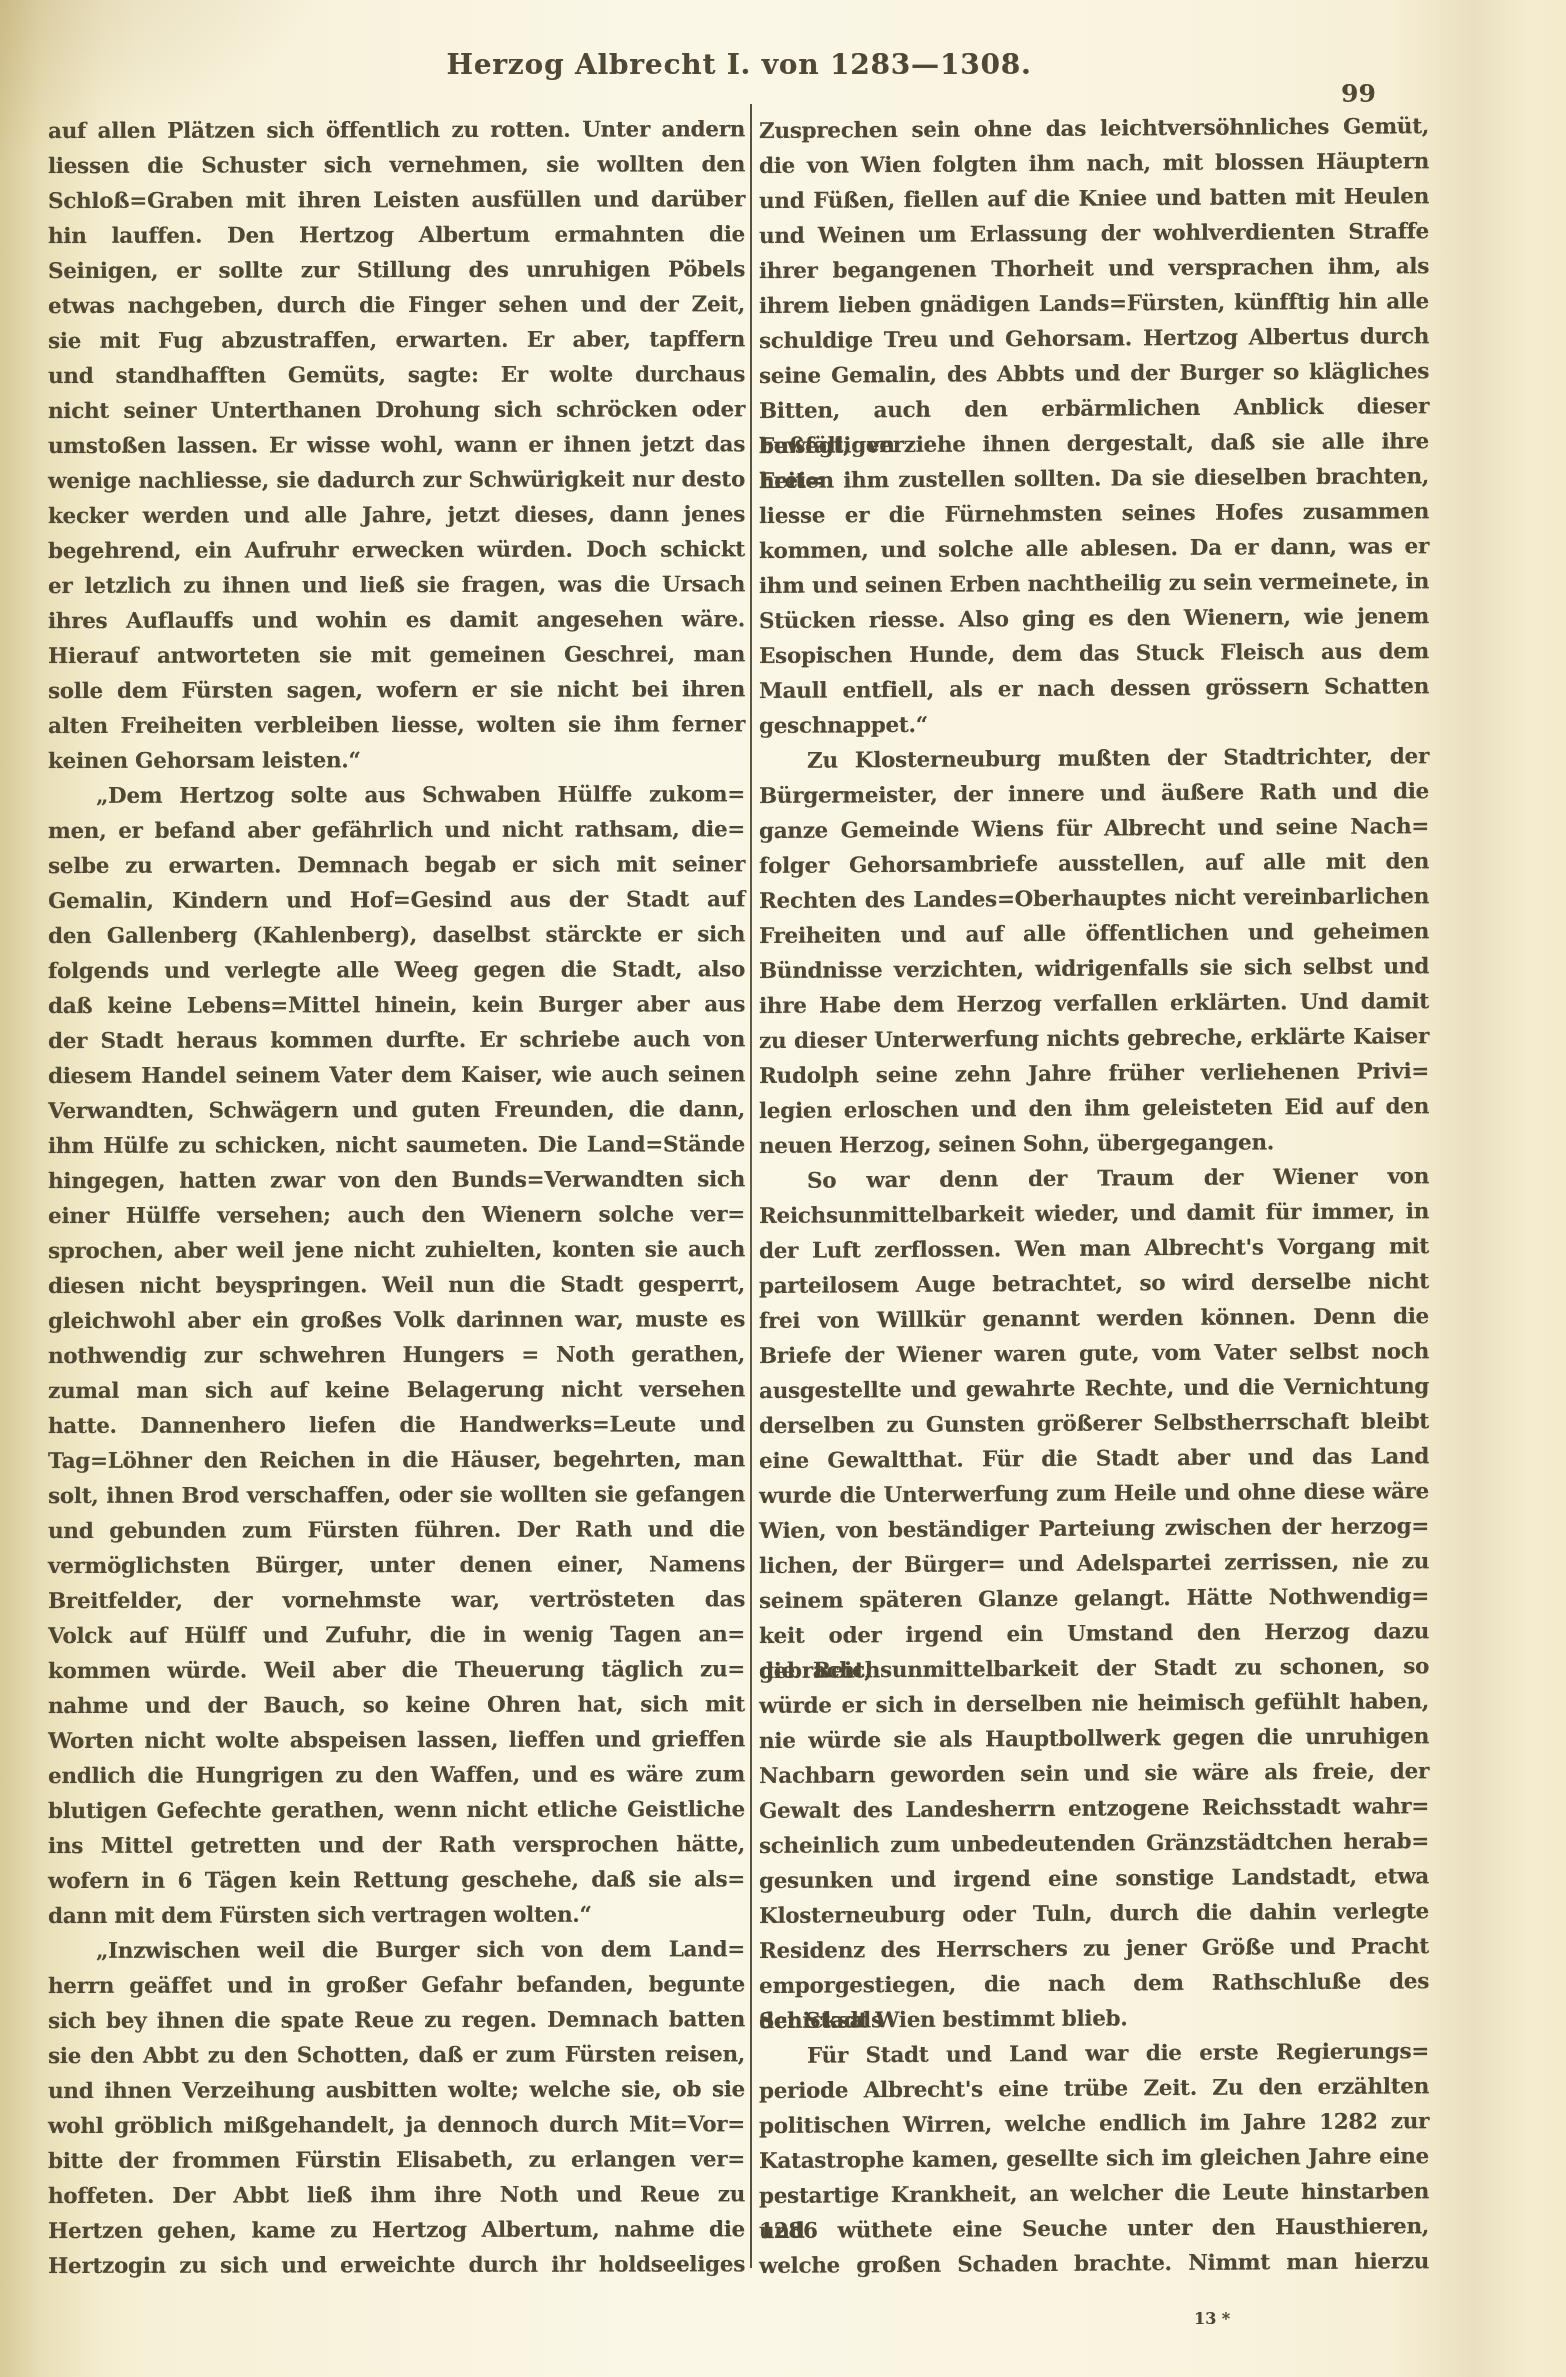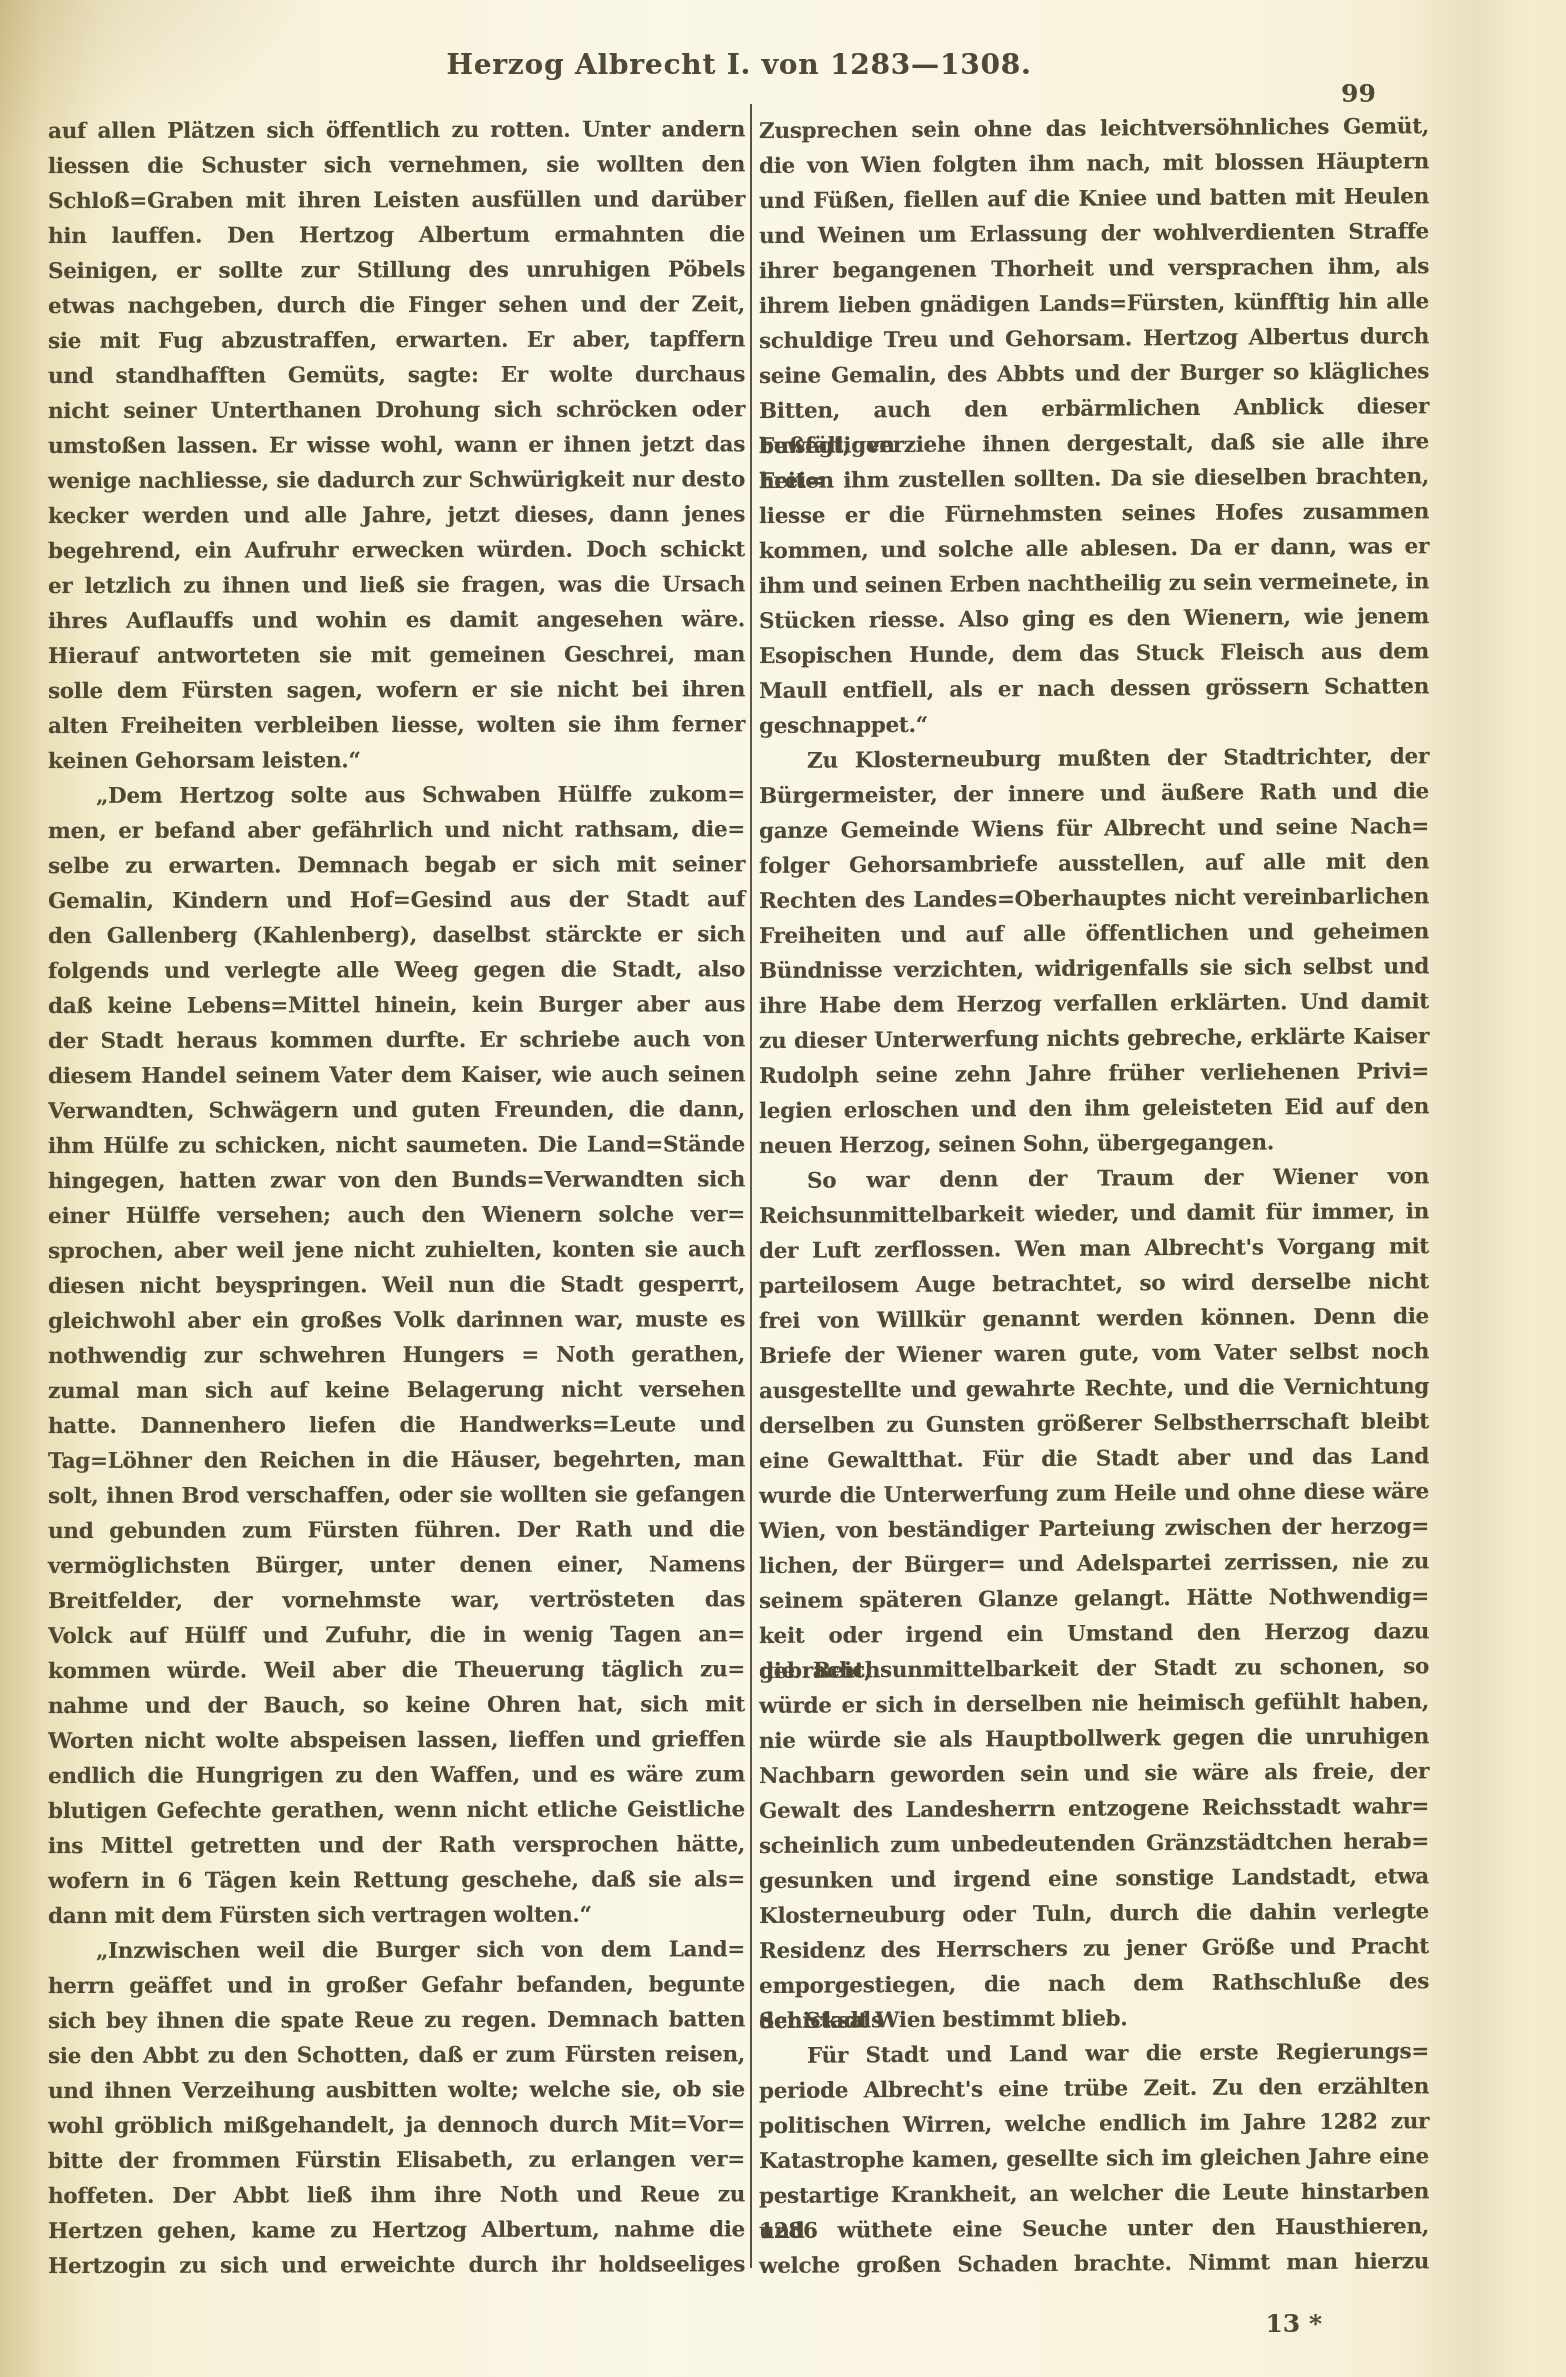--- a/index.html
+++ b/index.html
@@ -40,21 +40,21 @@
   .col-right{left:759px;width:670px;transform:skewY(-0.42deg);transform-origin:0 0;}
   .line{
     height:35px;
     text-align:justify;text-align-last:justify;
     overflow:visible;
   }
   .line.last{text-align-last:left;}
   .line.indent{text-indent:48px;}
   .signature{
     position:absolute;left:1194px;top:2309px;width:128px;
-    text-align:right;font-size:25px;font-weight:bold;
+    text-align:left;font-size:16px;font-weight:bold;
     text-shadow:0.2px 0.2px 0.5px rgba(80,70,48,0.32);
   }
 </style>
 </head>
 <body>
 
 <div class="page">
   <div class="header-title">Herzog Albrecht I. von 1283—1308.</div>
   <div class="page-number">99</div>
   <div class="divider"></div>

